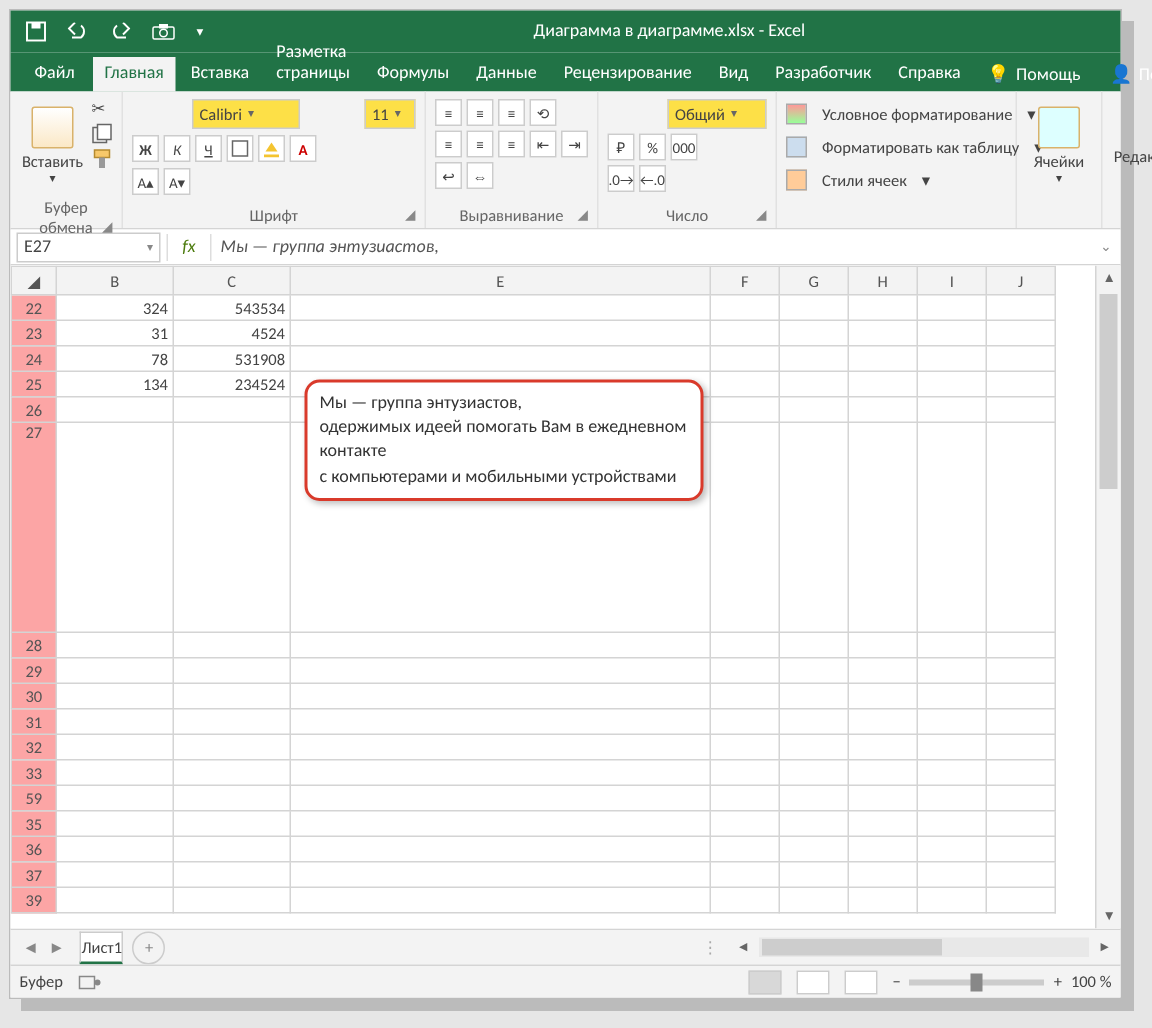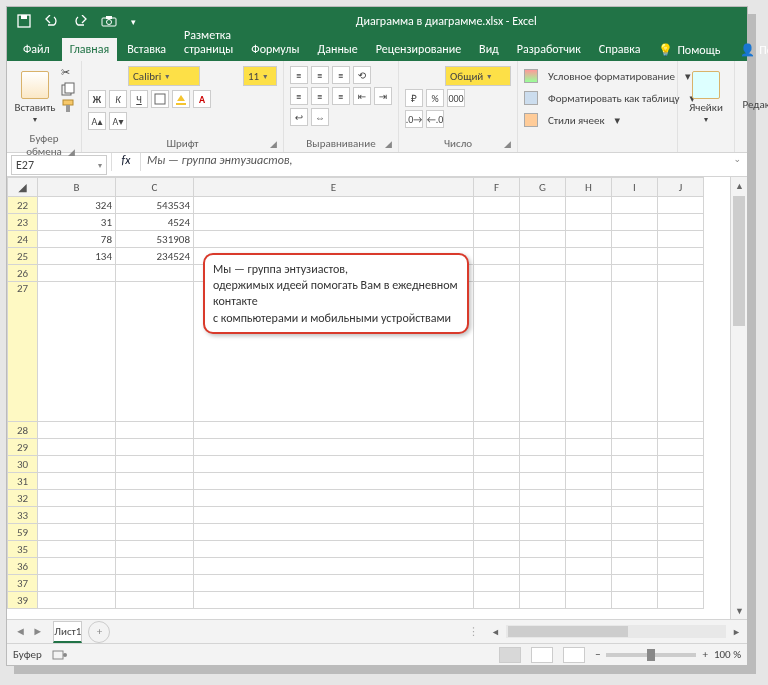--- a/index.html
+++ b/index.html
@@ -33,33 +33,33 @@
 .col { display: flex; flex-direction: column; gap: 3px; padding-top: 2px; }
 .row { display: flex; gap: 3px; align-items: center; }
 .sbtn, .sbtn { width: 18px; height: 18px; border: 1px solid #ccc; background: #fff; display: flex; align-items: center; justify-content: center; font-size: 10px; }
 .sbtn { width: 18px; height: 18px; }
 .combo { border: 1px solid #ccc; background: #fde047; height: 20px; display: flex; align-items: center; padding: 0 4px; font-size: 11px; margin-left: 40px; }
 .combo .arrow { margin-left: 4px; font-size: 8px; color: #666; }
 .line-item { display: flex; align-items: center; gap: 10px; height: 20px; white-space: nowrap; }
 .swatch { width: 14px; height: 14px; border: 1px solid #aaa; }
 
 
-.fbar { display: flex; align-items: flex-start; border-bottom: 1px solid #d4d4d4; height: 24px; background: #fff; }
+.fbar { display: flex; align-items: center; border-bottom: 1px solid #d4d4d4; height: 24px; background: #fff; }
 .namebox { width: 96px; border: 1px solid #ccc; margin: 2px 4px; height: 20px; padding: 0 4px; display: flex; align-items: center; font-size: 12px; justify-content: space-between; }
-.fx { width: 28px; text-align: center; font-style: italic; color: #0f172a; }
+.fx { width: 28px; text-align: center; font-style: italic; color: #4d7c0f; }
 .fbar .sep { width: 1px; background: #ddd; height: 18px; }
 .finput { flex: 1; padding: 0 6px; font-size: 12px; color: #555; font-style: italic; }
 
 
 .gridwrap { flex: 1; display: flex; overflow: hidden; position: relative; background: #fff; }
 .grid { flex: 1; position: relative; overflow: hidden; }
 table.sheet { border-collapse: collapse; table-layout: fixed; }
 .sheet th, .sheet td { border: 1px solid #d4d4d4; height: 17px; font-size: 11px; }
 .sheet thead th { background: #f3f3f3; color: #555; font-weight: normal; text-align: center; height: 19px; }
-.sheet tbody th { background: #fef9c3; color: #555; font-weight: normal; width: 30px; text-align: center; }
+.sheet tbody th { background: #fca5a5; color: #555; font-weight: normal; width: 30px; text-align: center; }
 .sheet td { padding: 0 3px; text-align: right; background: #fff; }
 .sheet .corner { background: #f3f3f3; width: 30px; }
 .colB { width: 78px; } .colC { width: 78px; } .colE { width: 280px; } .colN { width: 46px; }
 .bigrow td, .bigrow th { height: 140px; vertical-align: top; }
 
 
 .textbox { position: absolute; left: 196px; top: 76px; width: 266px; border: 2.5px solid #d93a2b; border-radius: 10px; background: #fff; padding: 6px 8px; font-size: 12px; line-height: 1.35; color: #333; box-shadow: 2px 2px 4px rgba(0,0,0,.25); }
 
 
 .vscroll { width: 17px; background: #f3f3f3; border-left: 1px solid #d4d4d4; display: flex; flex-direction: column; }

